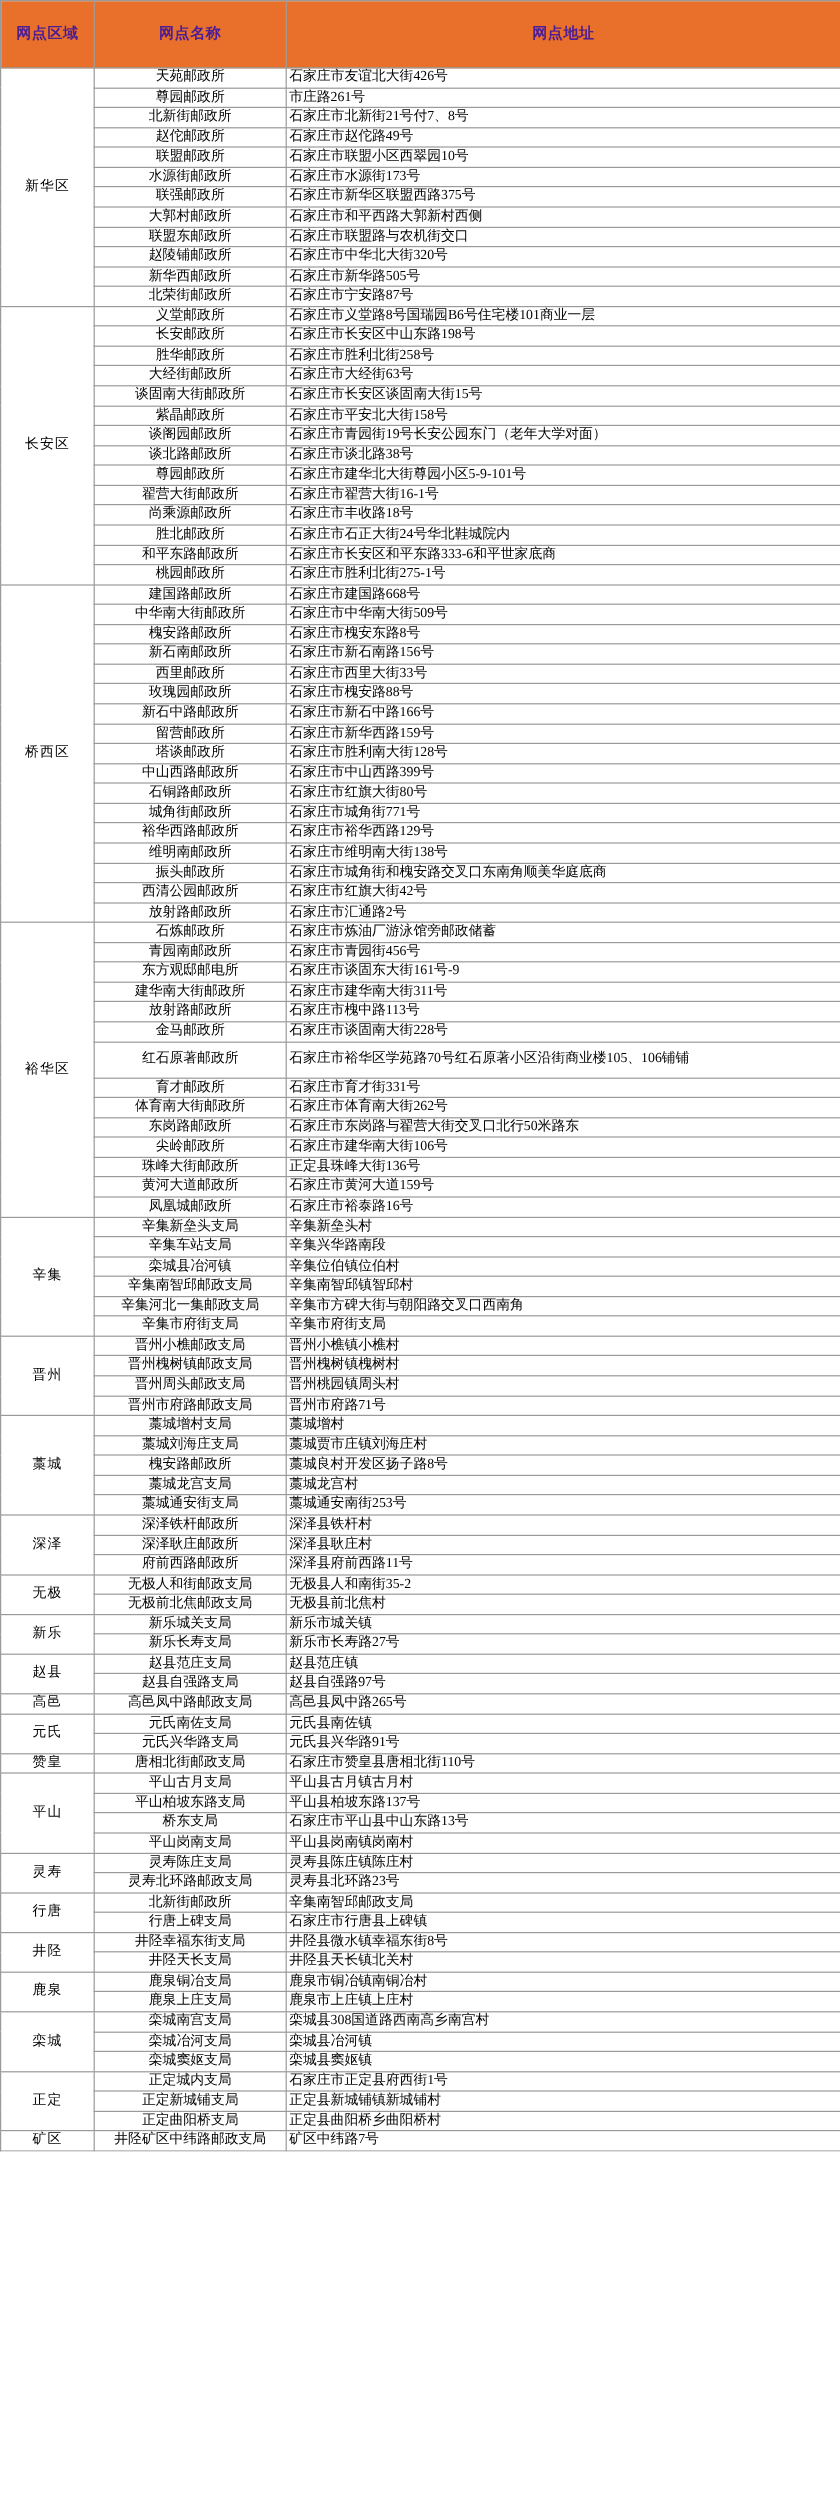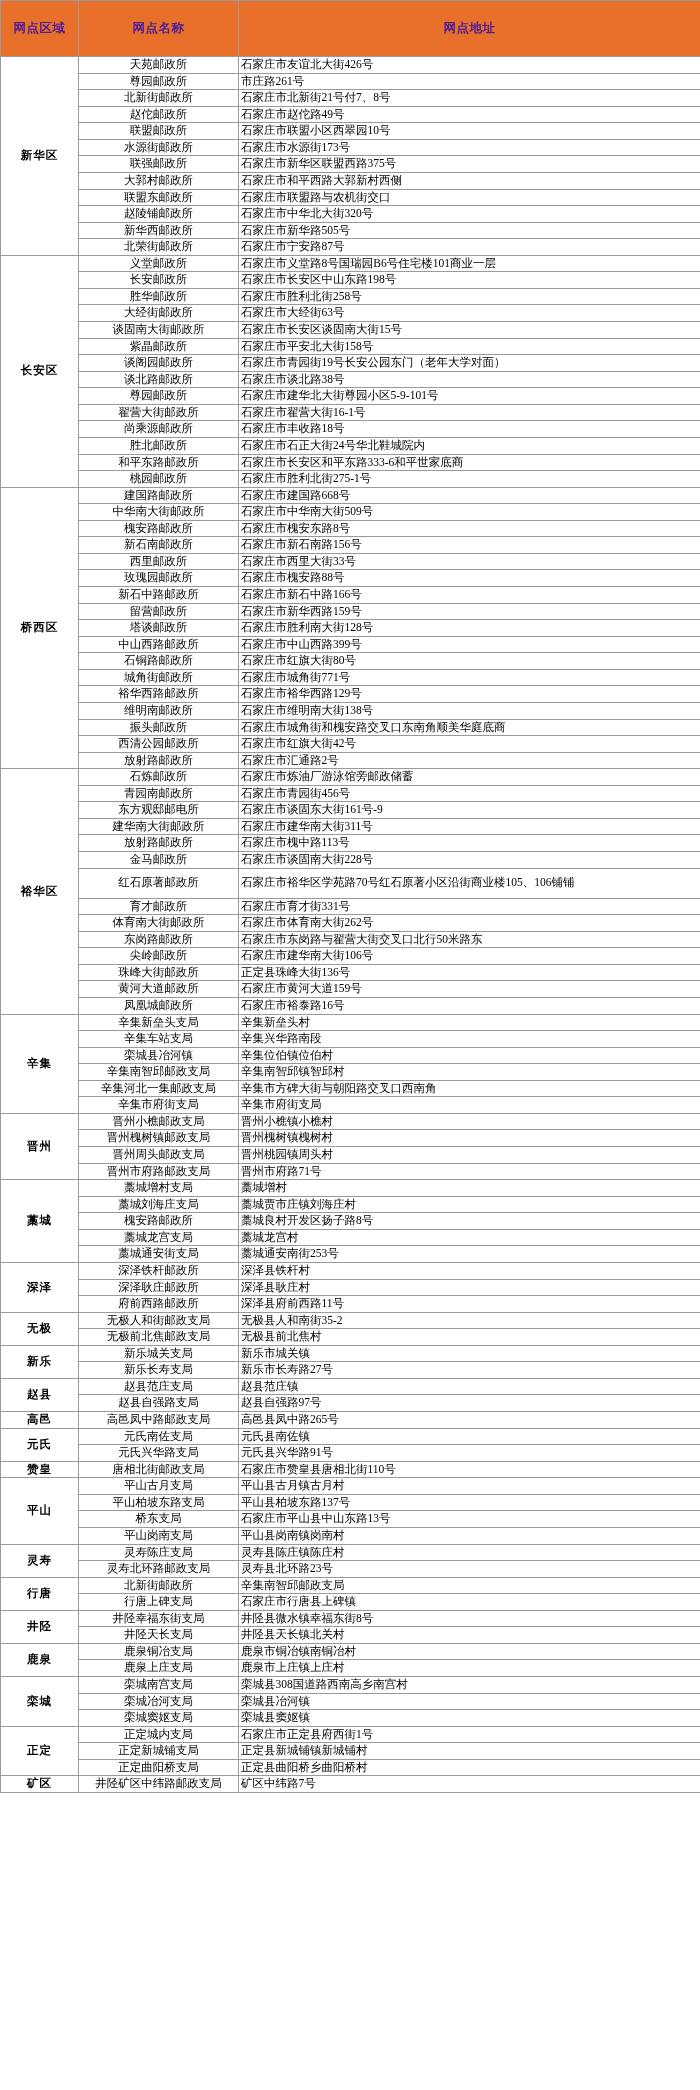--- a/index.html
+++ b/index.html
@@ -37,21 +37,21 @@
     font-size: 11.5px;
     line-height: 1.18;
     padding: 1px 2px;
     height: 15px;
     vertical-align: middle;
     white-space: nowrap;
     overflow: hidden;
   }
   td.region-cell {
     text-align: center;
-    font-weight: bold;
+    font-weight: normal;
     font-size: 13px;
     letter-spacing: 1px;
     border-left: 2px solid #8d8d8d;
     border-right: 1px solid #9a9a9a;
   }
   td.name-cell {
     text-align: center;
   }
   td.addr-cell {
     text-align: left;

